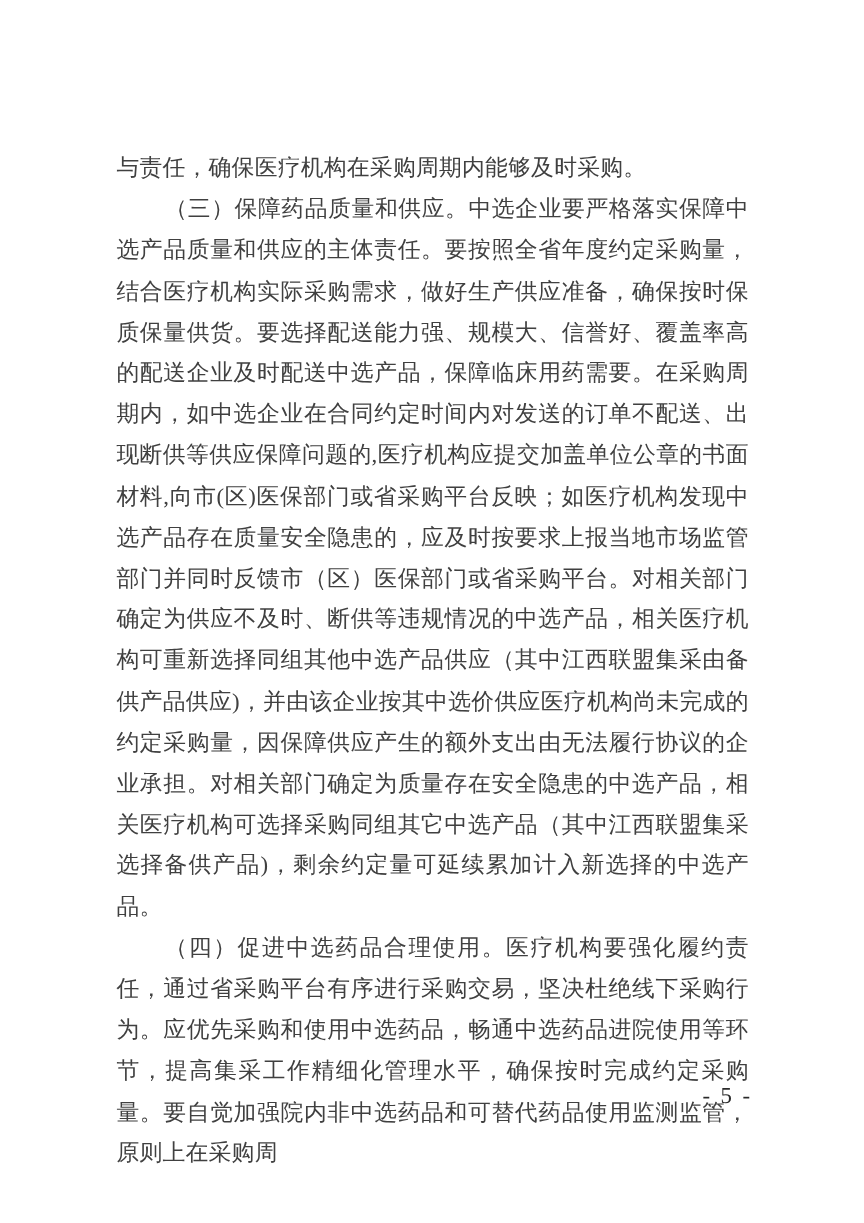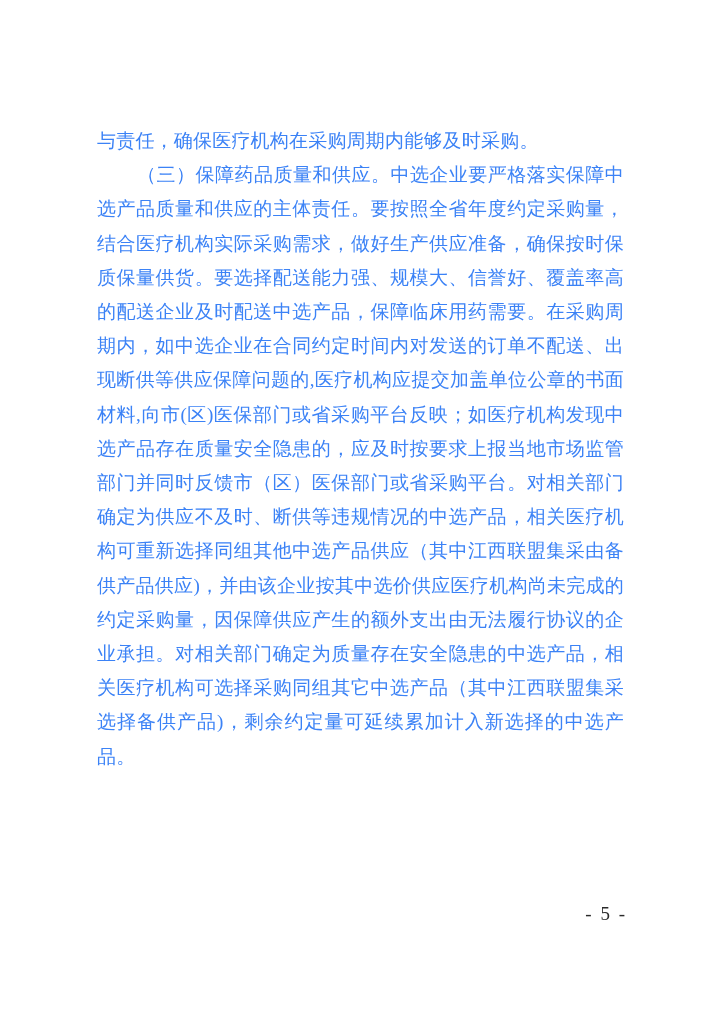--- a/index.html
+++ b/index.html
@@ -15,21 +15,21 @@
     overflow: hidden;
     font-family: "Liberation Serif", "DejaVu Serif", serif;
   }
   .textblock {
     position: absolute;
     left: 97px;
     top: 124px;
     width: 527px;
     font-size: 19px;
     line-height: 34.2px;
-    color: #3b82f6;
+    color: #404040;
     text-align: justify;
     letter-spacing: 0.2px;
   }
   .textblock p {
     margin: 0;
     padding: 0;
   }
   p.continuation {
     text-indent: 0;
   }
@@ -50,15 +50,16 @@
     letter-spacing: 2px;
   }
 </style>
 </head>
 <body>
 
 <div class="page">
   <div class="textblock">
     <p class="continuation"><span>与责任，确保医疗机构在采购周期内能够及时采购。</span></p>
     <p class="section"><span class="section-heading">（三）保障药品质量和供应。</span><span>中选企业要严格落实保障中选产品质量和供应的主体责任。要按照全省年度约定采购量，结合医疗机构实际采购需求，做好生产供应准备，确保按时保质保量供货。要选择配送能力强、规模大、信誉好、覆盖率高的配送企业及时配送中选产品，保障临床用药需要。在采购周期内，如中选企业在合同约定时间内对发送的订单不配送、出现断供等供应保障问题的,医疗机构应提交加盖单位公章的书面材料,向市(区)医保部门或省采购平台反映；如医疗机构发现中选产品存在质量安全隐患的，应及时按要求上报当地市场监管部门并同时反馈市（区）医保部门或省采购平台。对相关部门确定为供应不及时、断供等违规情况的中选产品，相关医疗机构可重新选择同组其他中选产品供应（其中江西联盟集采由备供产品供应)，并由该企业按其中选价供应医疗机构尚未完成的约定采购量，因保障供应产生的额外支出由无法履行协议的企业承担。对相关部门确定为质量存在安全隐患的中选产品，相关医疗机构可选择采购同组其它中选产品（其中江西联盟集采选择备供产品)，剩余约定量可延续累加计入新选择的中选产品。</span></p>
+    <p class="section"><span class="section-heading">（四）促进中选药品合理使用。</span><span>医疗机构要强化履约责任，通过省采购平台有序进行采购交易，坚决杜绝线下采购行为。应优先采购和使用中选药品，畅通中选药品进院使用等环节，提高集采工作精细化管理水平，确保按时完成约定采购量。要自觉加强院内非中选药品和可替代药品使用监测监管，原则上在采购周</span></p>
   </div>
   <div class="page-num">- 5 -</div>
 </div>
 
 </body></html>

